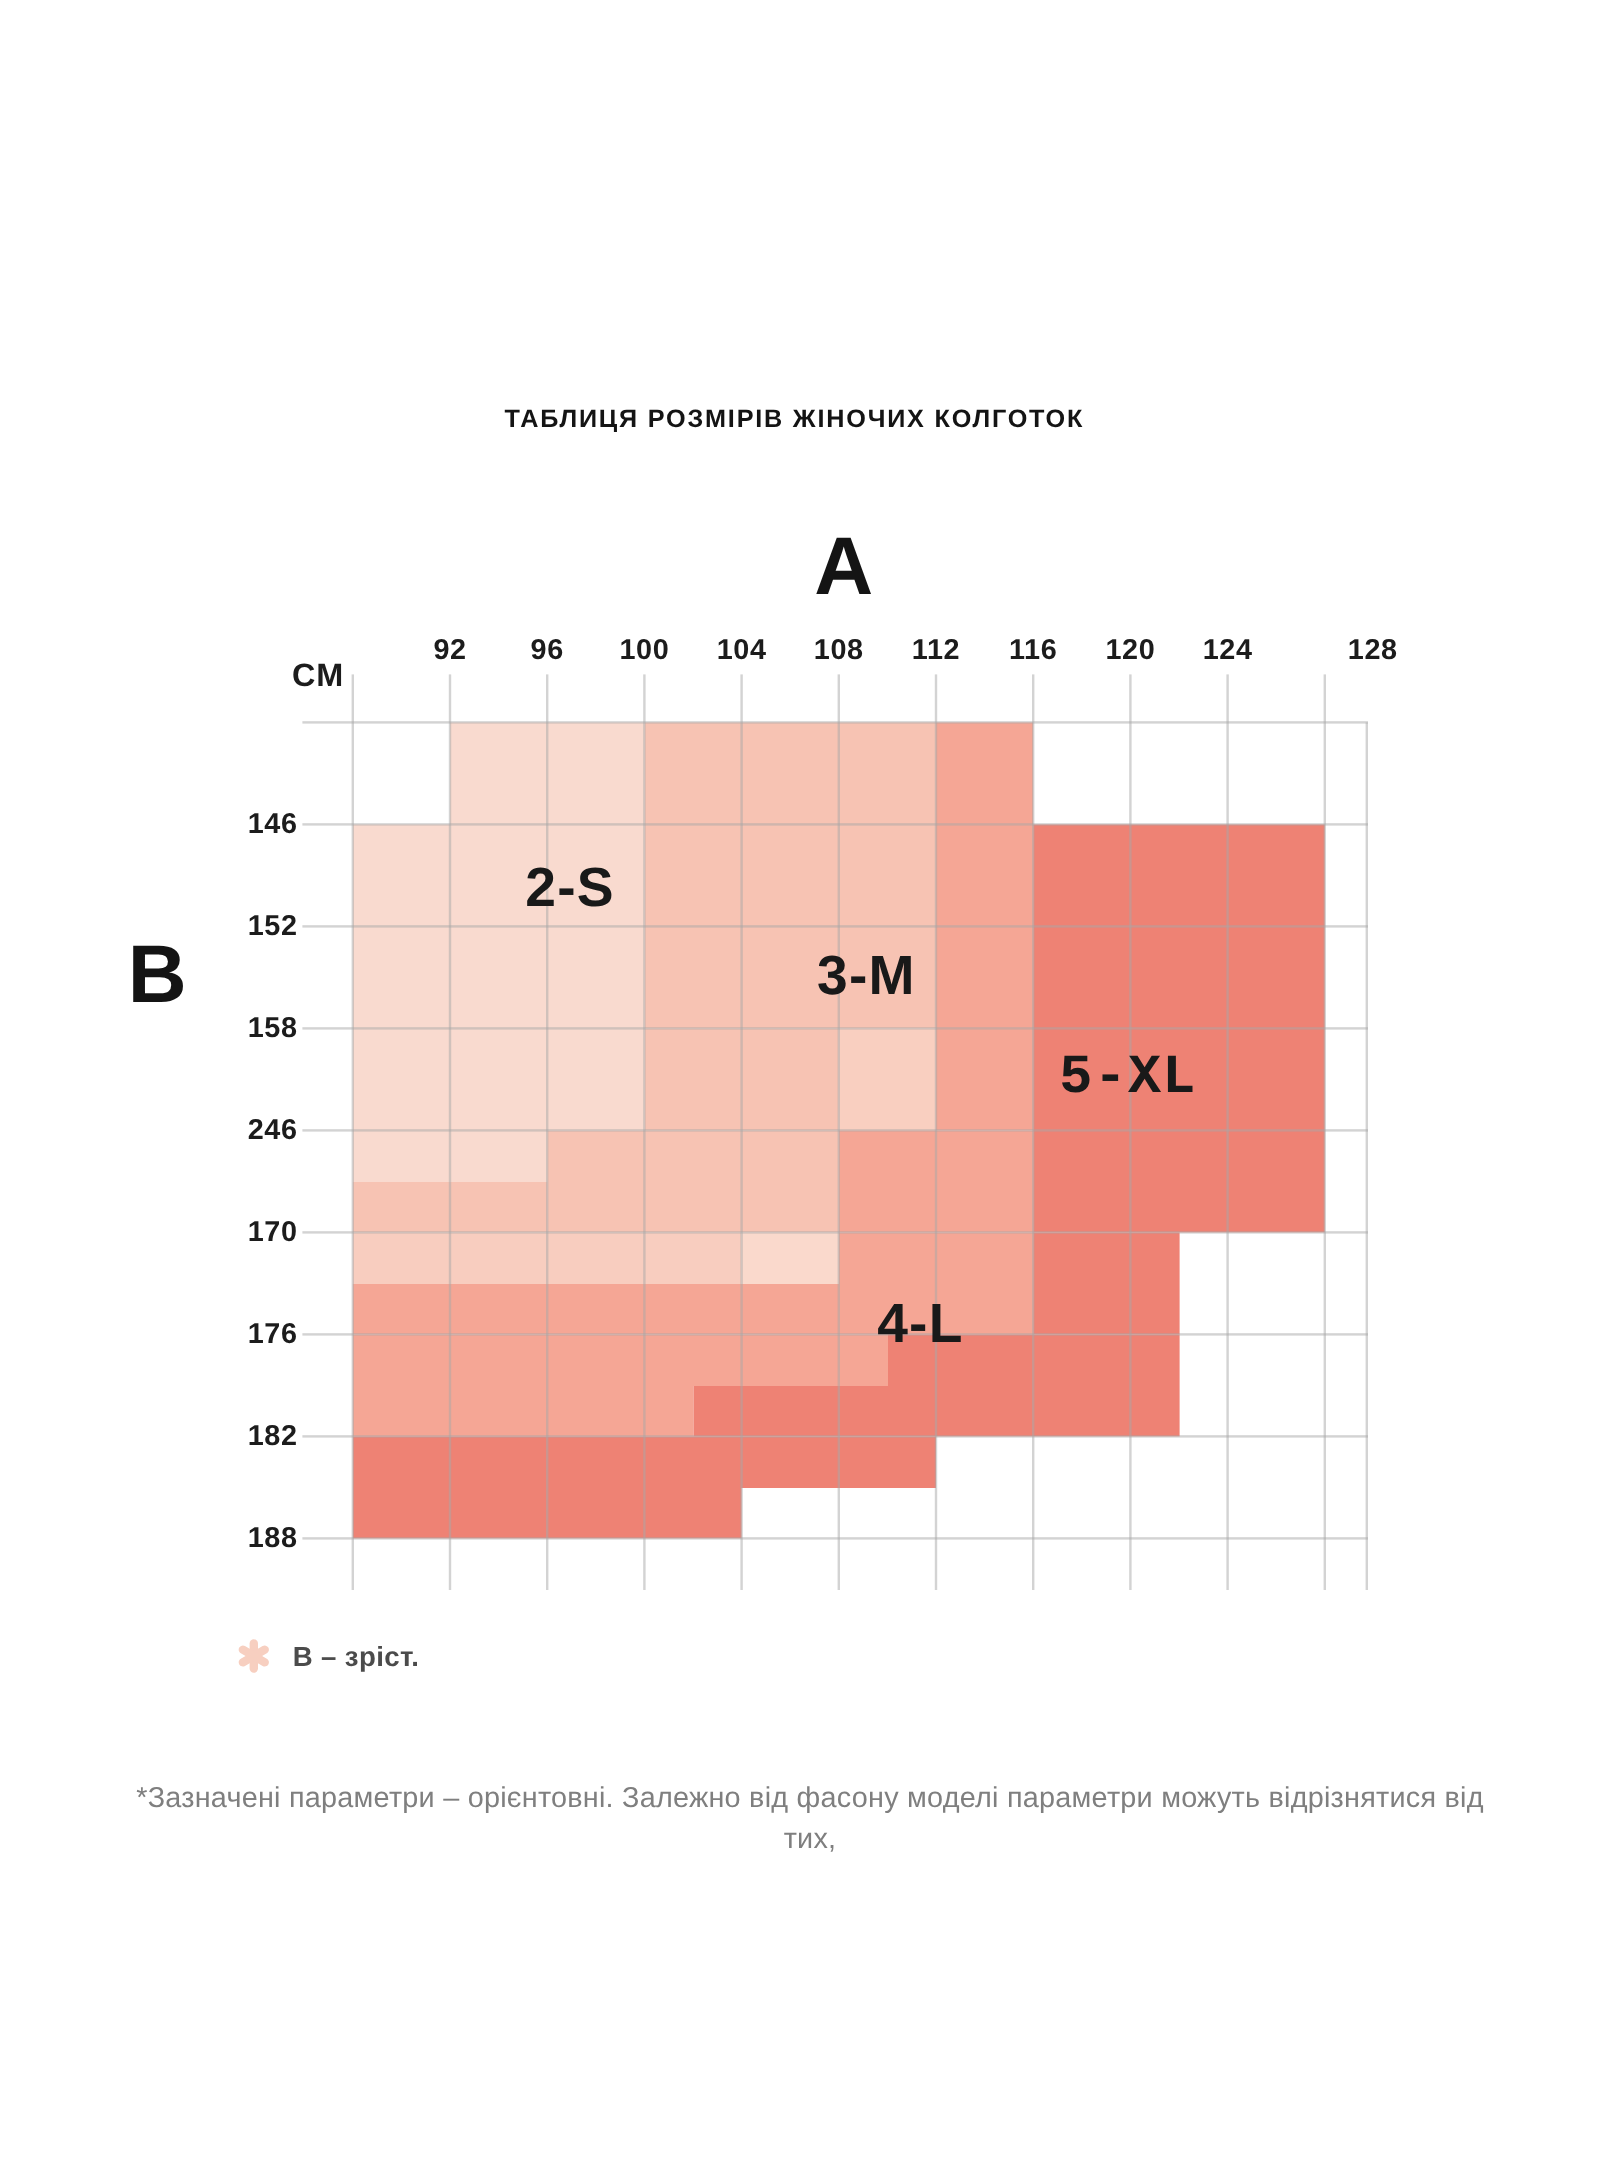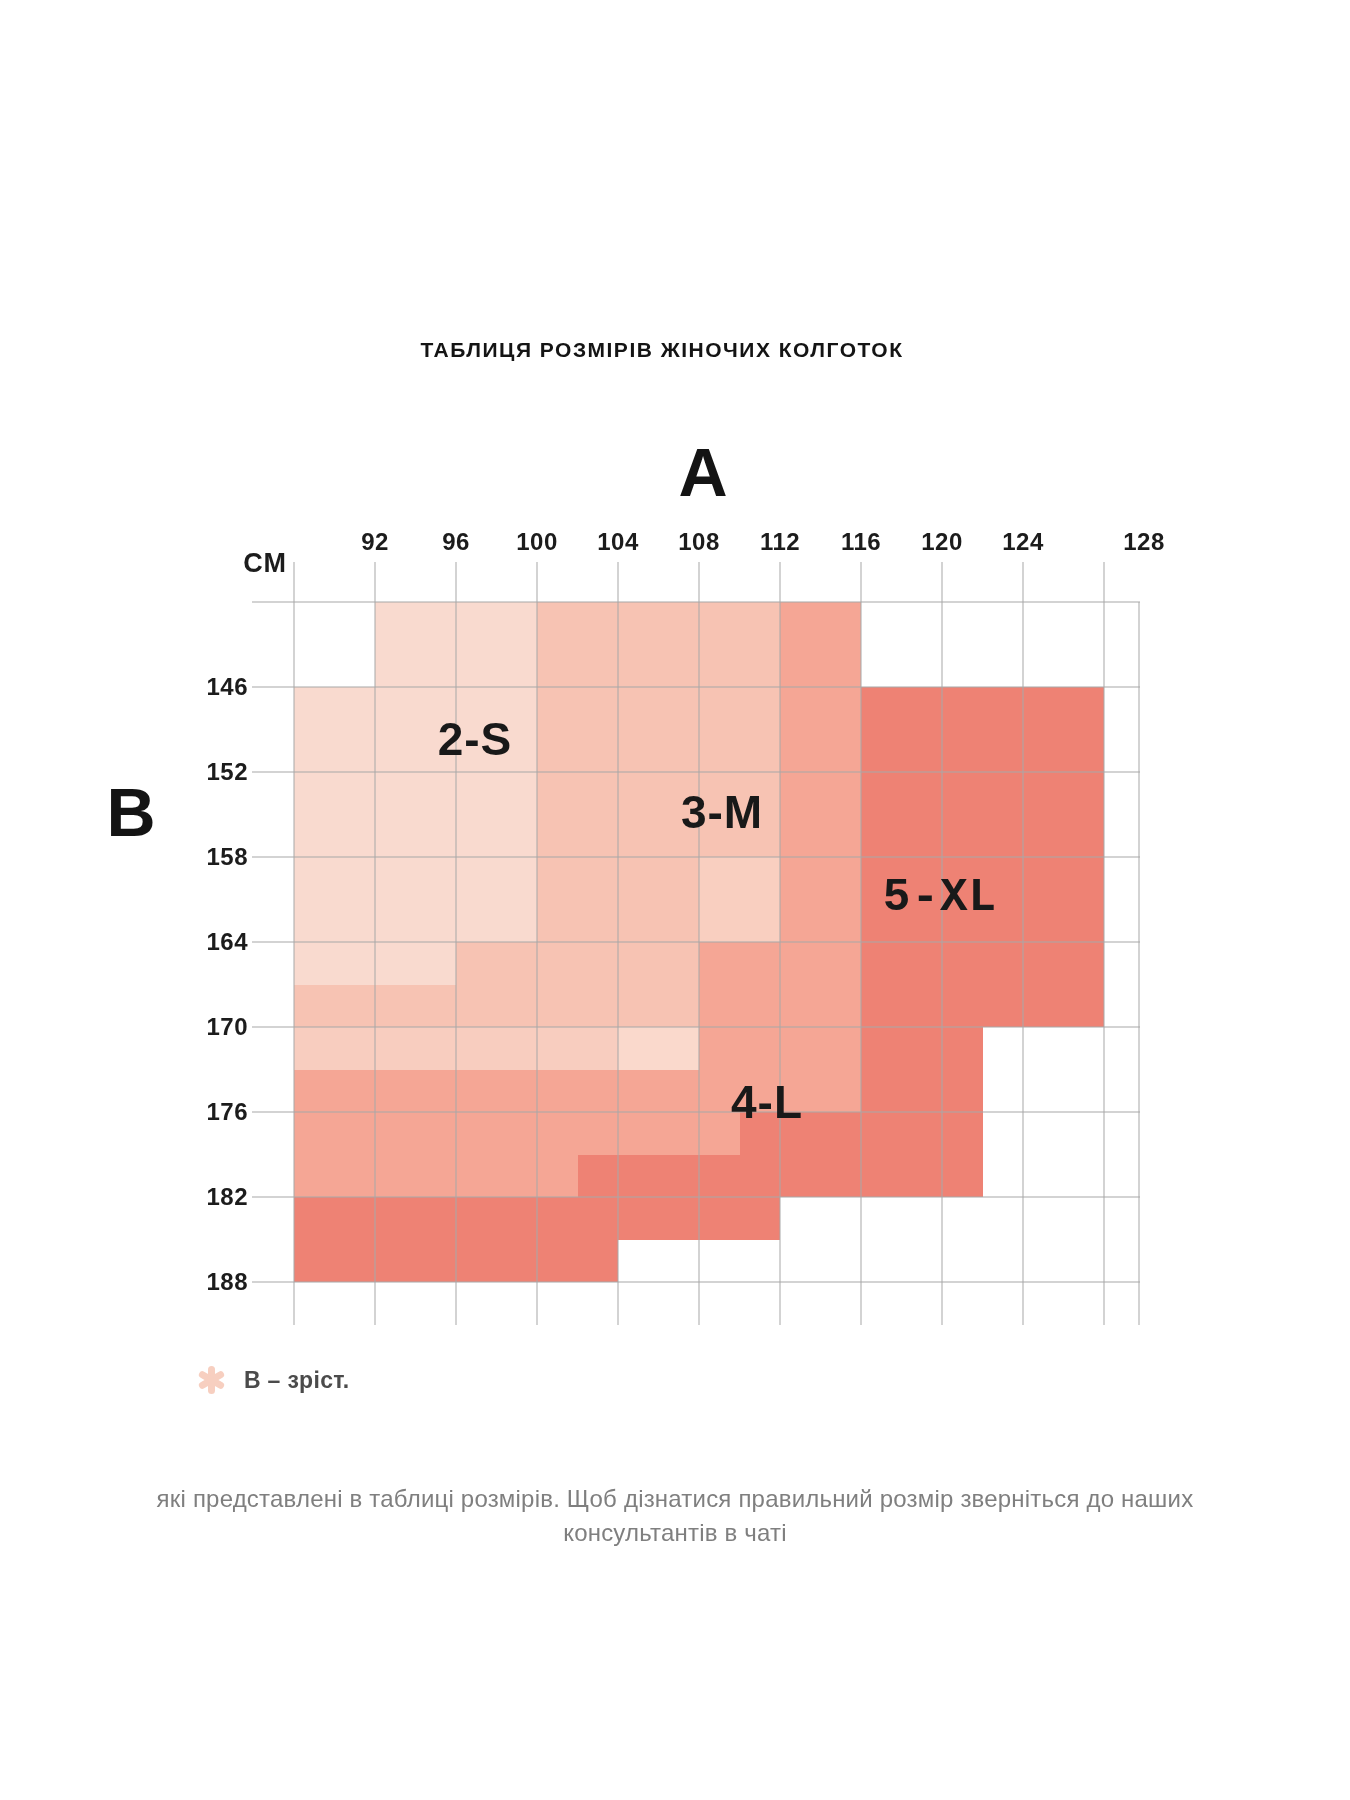--- a/index.html
+++ b/index.html
@@ -124,21 +124,21 @@
       <div class="xtick" style="left: 618px; top: 542px;">104</div>
       <div class="xtick" style="left: 699px; top: 542px;">108</div>
       <div class="xtick" style="left: 780px; top: 542px;">112</div>
       <div class="xtick" style="left: 861px; top: 542px;">116</div>
       <div class="xtick" style="left: 942px; top: 542px;">120</div>
       <div class="xtick" style="left: 1023px; top: 542px;">124</div>
       <div class="xtick" style="left: 1104px; top: 542px; margin-left: 40px;">128</div>
       <div class="ytick" style="left: 248px; top: 687px;">146</div>
       <div class="ytick" style="left: 248px; top: 772px;">152</div>
       <div class="ytick" style="left: 248px; top: 857px;">158</div>
-      <div class="ytick" style="left: 248px; top: 942px;">164</div>
+      <div class="ytick" style="left: 248px; top: 942px;">246</div>
       <div class="ytick" style="left: 248px; top: 1027px;">170</div>
       <div class="ytick" style="left: 248px; top: 1112px;">176</div>
       <div class="ytick" style="left: 248px; top: 1197px;">182</div>
       <div class="ytick" style="left: 248px; top: 1282px;">188</div>
       <div class="size-label" style="left: 475px; top: 739px;">2-S</div>
       <div class="size-label" style="left: 722px; top: 812px;">3-M</div>
       <div class="size-label" style="left: 767px; top: 1070px; margin-top: 32px;">4-L</div>
       <div class="size-label" style="left: 940px; top: 898px; font-family: Liberation Mono, monospace;">5-XL</div>
     </div>
 
@@ -147,16 +147,16 @@
       <span class="ast">
           <i></i>
           <i></i>
           <i></i>
         </span>
       <span class="legend-text">В – зріст.</span>
     </div>
   </div>
 
   <div class="footnote">
-    <div>які представлені в таблиці розмірів. Щоб дізнатися правильний розмір зверніться до наших консультантів в чаті</div>
+    <div>*Зазначені параметри – орієнтовні. Залежно від фасону моделі параметри можуть відрізнятися від тих,</div>
   </div>
 
 </div>
 
 </body></html>

